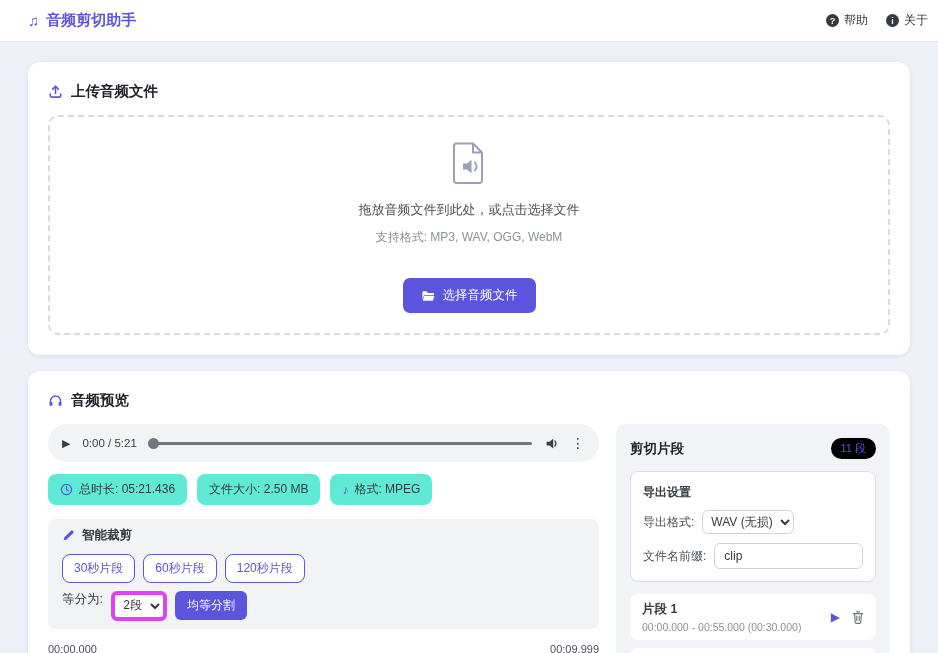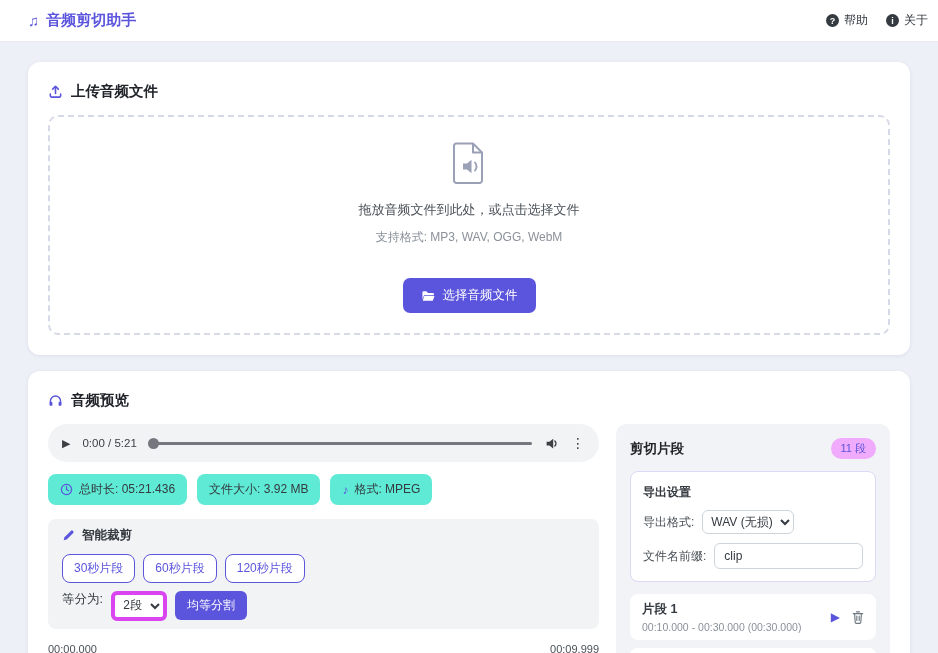--- a/index.html
+++ b/index.html
@@ -51,21 +51,21 @@
   .split-row select { font-size:12px; padding:3px 4px; border:4px solid #d946ef; border-radius:6px;
     background:#fff; color:#343a40; font-family:Liberation Mono, monospace; }
   .btn-small-primary { background:#5b54dc; color:#fff; border:none; border-radius:6px;
     padding:6px 12px; font-size:12px; cursor:pointer; }
 
   .wave-labels { display:flex; justify-content:space-between; font-size:11px; color:#495057; margin-top:14px; }
 
   .clips-panel { background:#f1f3f6; border-radius:10px; padding:14px; }
   .panel-header { display:flex; justify-content:space-between; align-items:center;gap:16px; }
   .panel-title { font-size:13.5px; font-weight:bold; color:#212529; }
-  .count-badge { background:#f0abfc; color:#5b54dc; font-size:11px; padding:3px 10px; border-radius:12px; }
+  .count-badge { background:#000000; color:#5b54dc; font-size:11px; padding:3px 10px; border-radius:12px; }
   .export-box { background:#fff; border:1px solid #dcd8f5; border-radius:8px; padding:12px; margin-top:12px; }
   .eb-title { font-size:12px; font-weight:bold; color:#343a40; }
   .eb-row { display:flex; align-items:center; gap:8px; margin-top:9px; font-size:12px; color:#495057; white-space:nowrap; }
   .eb-row input { flex:1; border:1px solid #ced4da; border-radius:6px; padding:5px 9px; font-size:12px;
     color:#343a40; min-width:0; font-family:inherit; }
   .eb-row select { border:1px solid #ced4da; border-radius:6px; padding:3px 4px; font-size:12px;
     background:#fff; color:#343a40; font-family:inherit; }
   .clips-list { margin-top:12px; height:122px; overflow:hidden; display:flex; flex-direction:column; gap:8px; }
   .clip-card { background:#fff; border-radius:8px; padding:7px 12px; display:flex; align-items:center;
     justify-content:space-between; flex:none; }
@@ -164,21 +164,21 @@
           <span class="badge">
             <span class="sicon">
               <svg width="13" height="13" viewBox="0 0 14 14" fill="none" stroke="currentColor" stroke-width="1.3" stroke-linecap="round">
                   <circle cx="7" cy="7" r="5.5"></circle>
                   <path d="M7 3.8V7l2.2 1.3"></path>
                 </svg>
             </span>
             <span>总时长: 05:21.436</span>
           </span>
           <span class="badge">
-            <span>文件大小: 3.92 MB</span>
+            <span>文件大小: 2.50 MB</span>
           </span>
           <span class="badge">
             <span class="sicon">♪</span>
             <span>格式: MPEG</span>
           </span>
         </div>
 
         <div class="smartcut">
           <div class="sc-title">
             <span class="sicon">
@@ -226,21 +226,21 @@
           <div class="eb-row">
             <span>文件名前缀:</span>
             <input value="clip" style="">
           </div>
         </div>
 
         <div class="clips-list">
           <div class="clip-card">
             <div>
               <div class="clip-name">片段 1</div>
-              <div class="clip-range">00:10.000 - 00:30.000 (00:30.000)</div>
+              <div class="clip-range">00:00.000 - 00:55.000 (00:30.000)</div>
             </div>
             <div class="clip-actions">
               <span class="clip-play">▶</span>
               <span class="clip-trash">
                 <svg width="12" height="14" viewBox="0 0 14 16" fill="none" stroke="currentColor" stroke-width="1.3" stroke-linecap="round">
                     <path d="M1.5 4h11M5.3 2h3.4M3 4l.7 10a1.5 1.5 0 0 0 1.5 1.4h3.6a1.5 1.5 0 0 0 1.5-1.4L11 4"></path>
                     <path d="M5.6 7v5M8.4 7v5"></path>
                   </svg>
               </span>
             </div>

